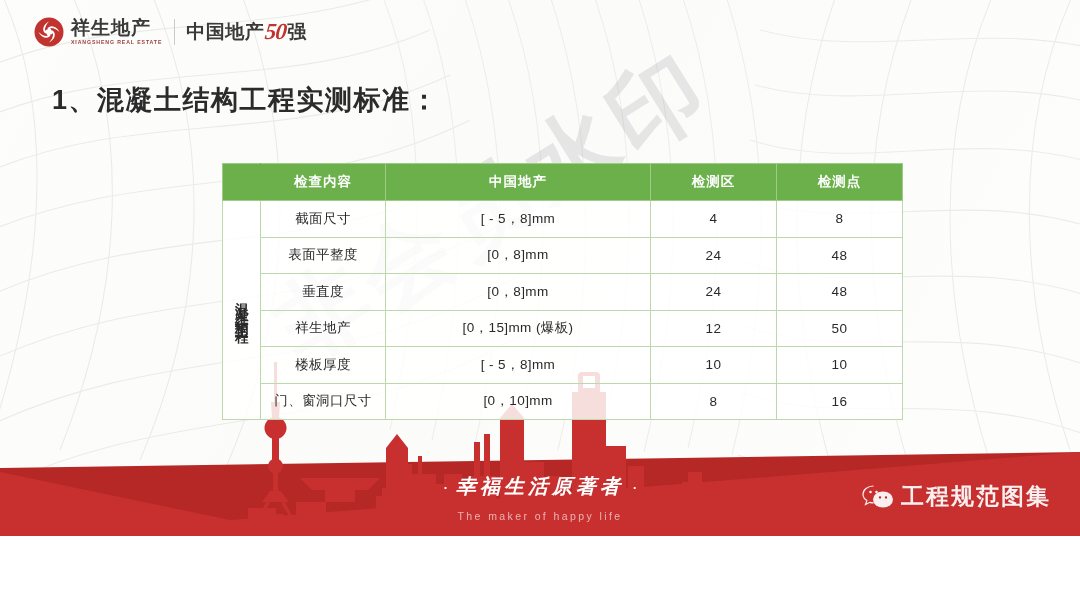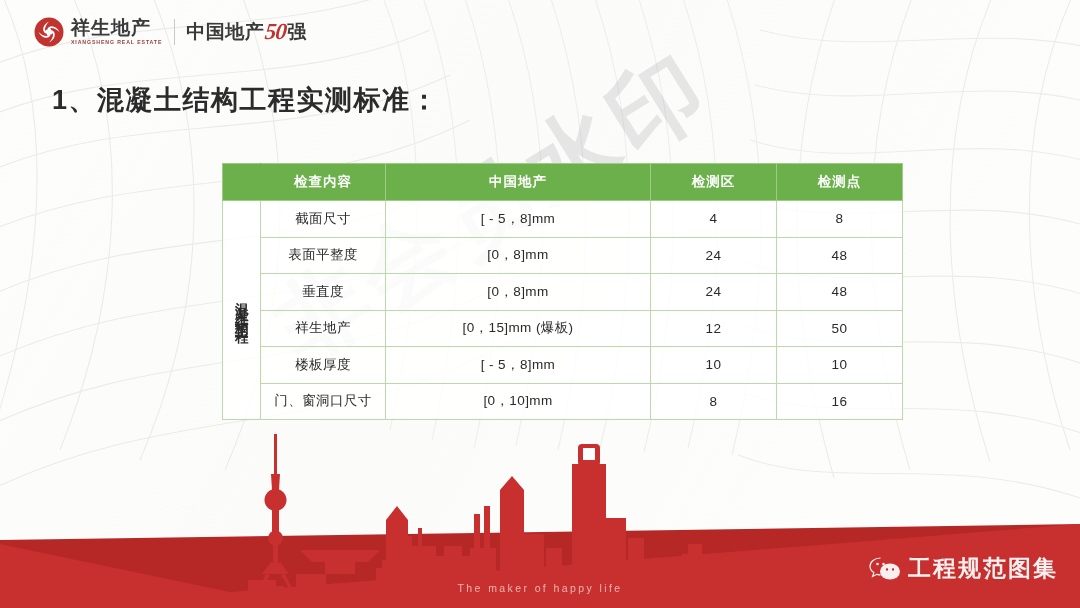--- a/index.html
+++ b/index.html
@@ -7,21 +7,21 @@
   body {
     font-family:"Liberation Sans","DejaVu Sans",sans-serif;
     background:#ffffff;
     position:relative;
     overflow:hidden;
   }
 
   
   #slide {
     position:relative;
-    width:1080px; height:608px;
+    width:1080px; height:536px;
     background:#fdfdfc;
     overflow:hidden;
   }
 
   
   .bg-texture {
     position:absolute; inset:0;
     pointer-events:none;
     opacity:1;
   }
@@ -192,21 +192,21 @@
   .tagline-en {
     font-size:10.5px;
     color:rgba(255,255,255,0.62);
     letter-spacing:2.4px;
     margin-top:10px;
   }
 
   
   .wechat-badge {
     position:absolute;
-    right:22px; bottom:24px;
+    right:29px; bottom:24px;
     display:flex; align-items:center;
     z-index:8;
     opacity:.92;
   }
   .wechat-icon { width:34px; height:30px; flex:0 0 34px; margin-right:6px; }
   .wechat-label {
     font-size:23px;
     font-weight:bold;
     color:#ffffff;
     letter-spacing:2px;
@@ -416,20 +416,25 @@
           <td class="item-name">门、窗洞口尺寸</td>
           <td class="criterion">[0，10]mm</td>
           <td class="num">8</td>
           <td class="num">16</td>
         </tr>
       </tbody>
     </table>
   </div>
 
   <div class="tagline">
+    <div class="tagline-cn">
+      <span class="dot">·</span>
+      <span>幸福生活原著者</span>
+      <span class="dot">·</span>
+    </div>
     <div class="tagline-en">The maker of happy life</div>
   </div>
 
   <div class="wechat-badge">
     <svg class="wechat-icon" viewBox="0 0 68 60">
       <g fill="none" stroke="#ffffff" stroke-width="2.4">
         <path d="M25,8 C13,8 4,15.5 4,24.5 C4,29.6 7,34.2 11.7,37.2 L9,45 L17.5,40.6 C19.9,41.3 22.4,41.6 25,41.6"></path>
       </g>
       <circle cx="19" cy="20" r="2.6" fill="#ffffff"></circle>
       <circle cx="31" cy="20" r="2.6" fill="#ffffff"></circle>

